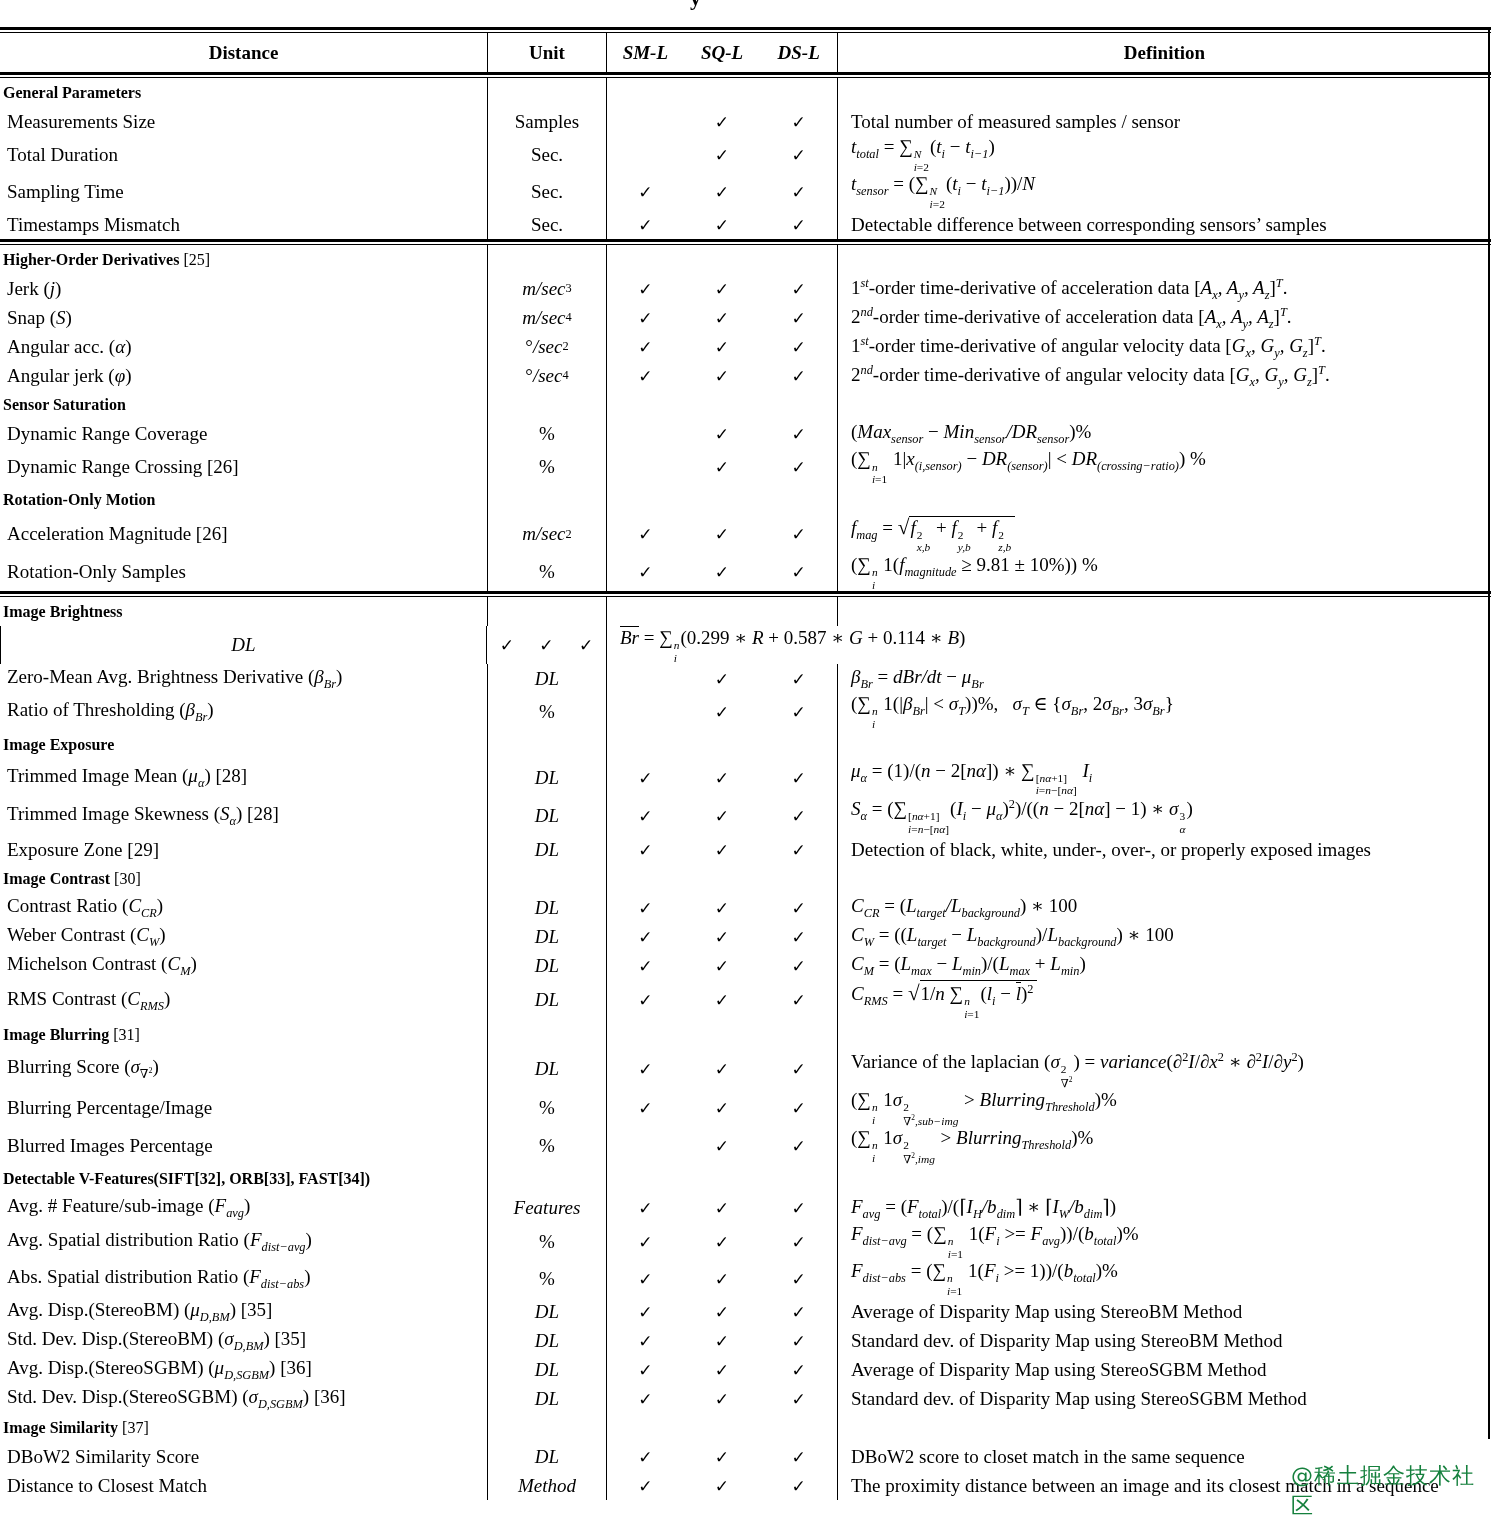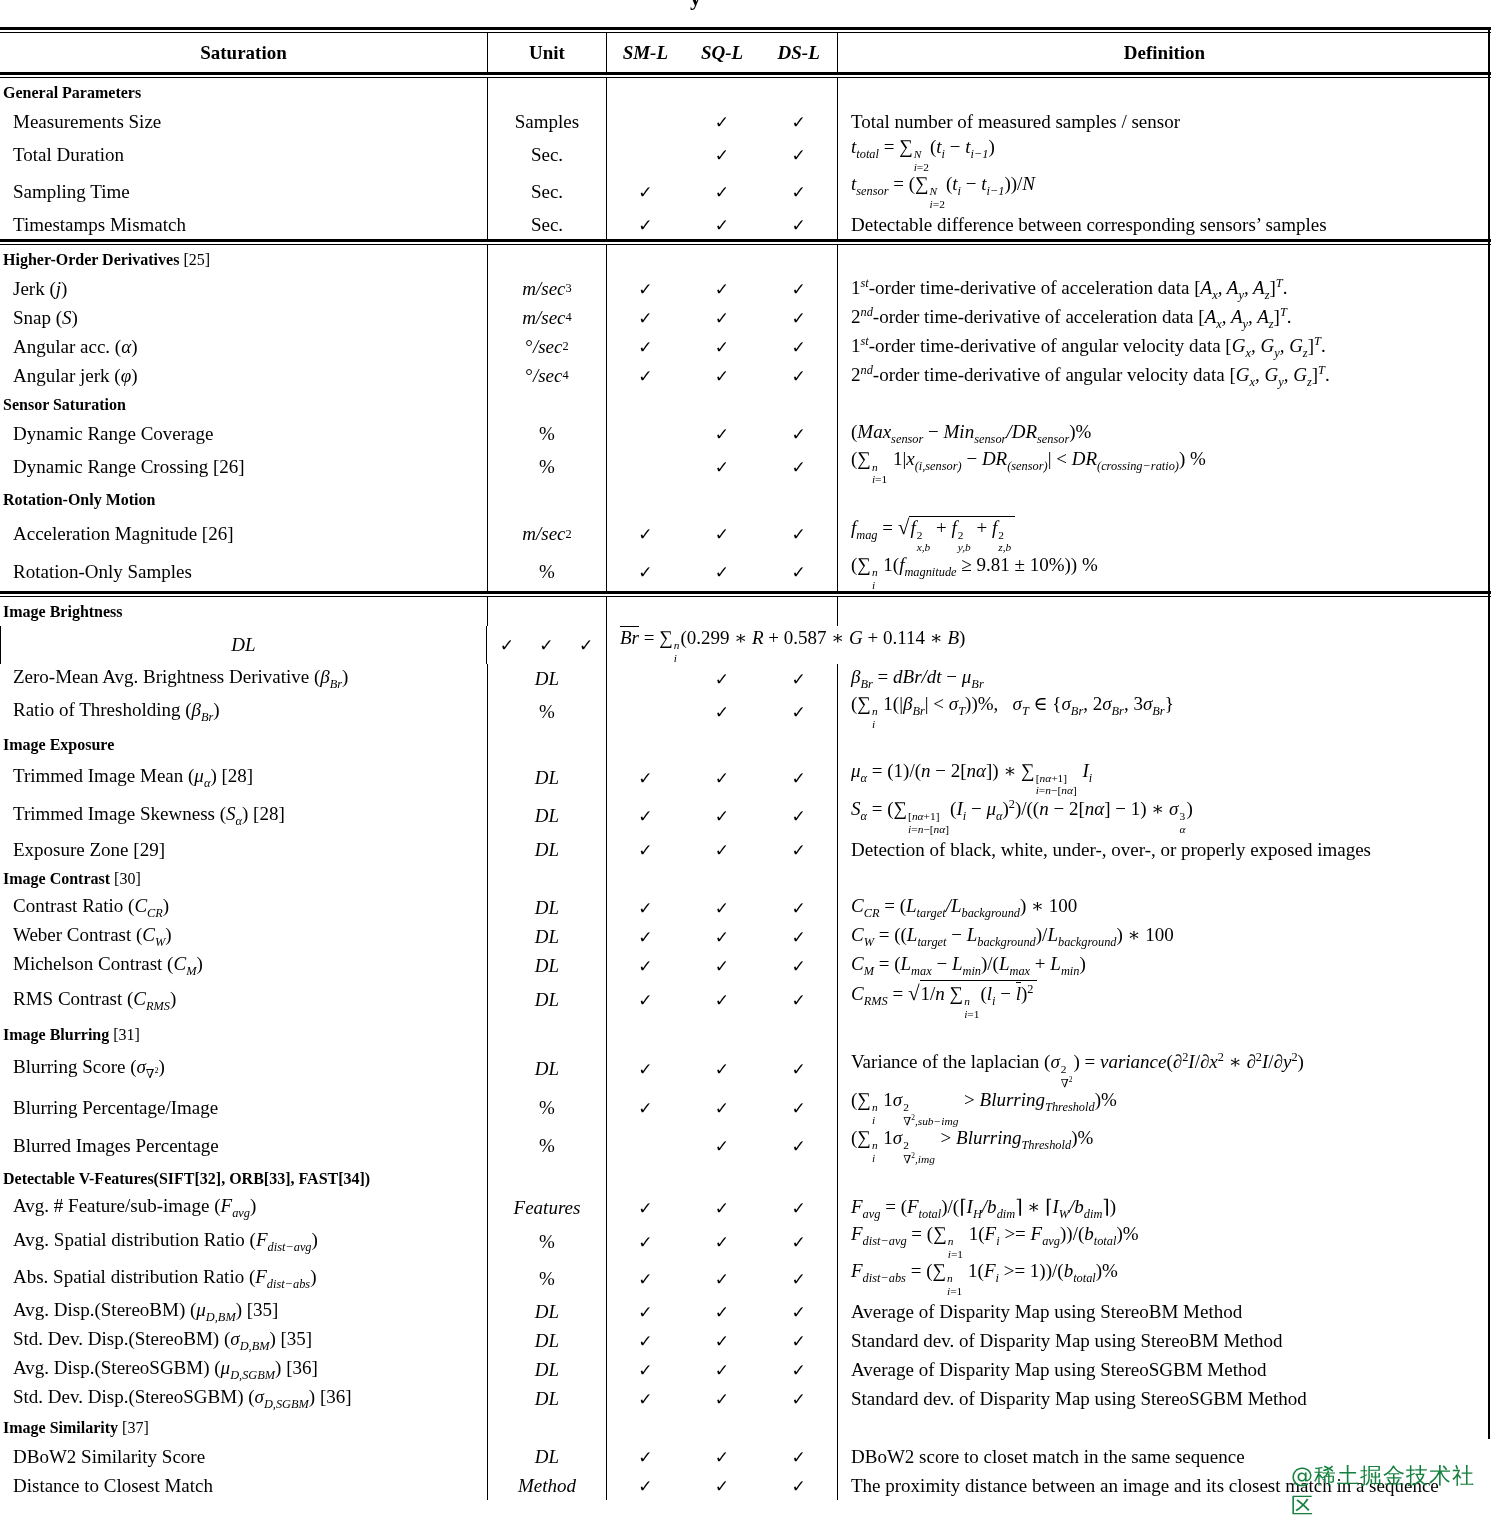--- a/index.html
+++ b/index.html
@@ -14,21 +14,21 @@
   .table{margin-top:27px;position:relative;}
   .rule{height:2px;border-top:3px solid #000;border-bottom:1px solid #000;}
   .thead{display:grid;grid-template-columns:487px 120px 231px 1fr;height:39px;align-items:center;font-weight:bold;}
   .h-param,.h-def{text-align:center;}
   .c-unit{border-left:1.5px solid #000;border-right:1.5px solid #000;height:100%;
     display:flex;align-items:center;justify-content:center;text-align:left;}
   .c-checks{border-right:1.5px solid #000;height:100%;display:grid;grid-template-columns:1fr 1fr 1fr;align-items:center;font-style:italic;}
   .chk{text-align:center;font-family:"DejaVu Sans","Liberation Sans",sans-serif;font-size:17px;}
   .thead .chk{font-family:inherit;font-size:inherit;}
   .trow{display:grid;grid-template-columns:487px 120px 231px 1fr;min-height:29px;align-items:center;}
-  .c-param{padding-left:13px;white-space:nowrap;overflow:hidden;}
+  .c-param{padding-left:7px;white-space:nowrap;overflow:hidden;}
   .c-param.sec{padding-left:3px;font-size:16px;}
   .c-def{padding-left:13px;white-space:nowrap;line-height:1.15;}
   .ss{display:inline-flex;flex-direction:column;align-items:flex-start;font-size:0.6em;line-height:1.1;vertical-align:-0.45em;margin:0 1px;}
   .ss span{display:block;}
   sub,sup{font-size:0.65em;}
   .sqrt{border-top:1.4px solid #000;display:inline-block;padding:1px 3px 0 1px;line-height:1.1;}
   .rad{font-size:1.12em;}
   .ol{display:inline-block;border-top:1.4px solid #000;line-height:1.05;padding-top:1px;}
   .right-border{position:absolute;top:27px;left:1488px;width:1.5px;height:1412px;background:#000;}
   .watermark{position:absolute;left:1291px;top:1461px;font-size:22px;color:#15803d;
@@ -36,21 +36,21 @@
 </style>
 </head>
 <body>
 
 <div class="frag"><span>y</span></div>
 
 <div class="table">
   <div class="rule"></div>
 
   <div class="thead">
-    <div class="h-param">Saturation</div>
+    <div class="h-param">Distance</div>
     <div class="c-unit">Unit</div>
     <div class="c-checks">
       <span class="chk">SM-L</span>
       <span class="chk">SQ-L</span>
       <span class="chk">DS-L</span>
     </div>
     <div class="h-def">Definition</div>
   </div>
 
   <div class="rule"></div>

